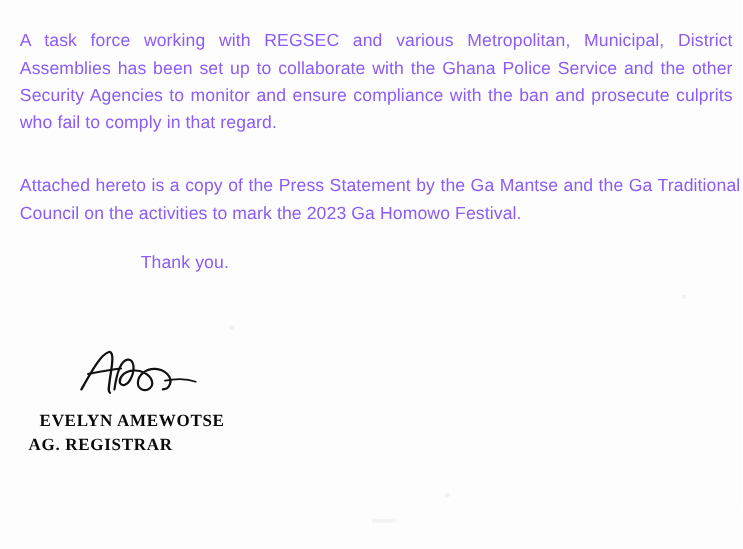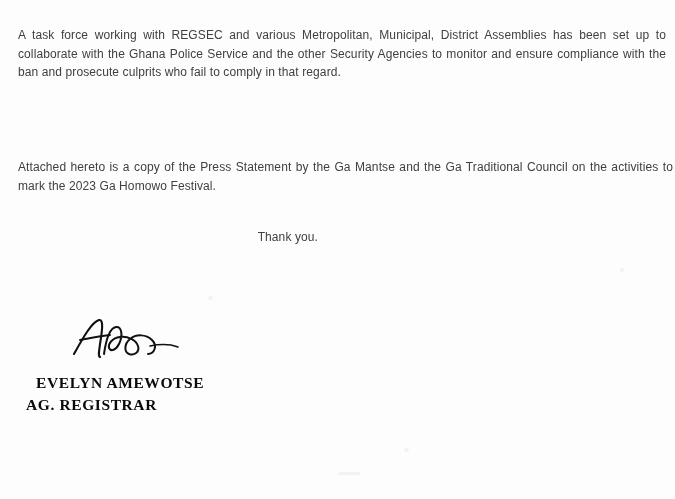--- a/index.html
+++ b/index.html
@@ -16,42 +16,42 @@
     position: relative;
   }
   .page {
     position: absolute;
     inset: 0;
     background: #fdfdfd;
   }
   .para {
     position: absolute;
     text-align: justify;
-    font-size: 12px;
+    font-size: 16px;
     line-height: 1.55;
-    color: #404040;
+    color: #8b5cf6;
     letter-spacing: 0.1px;
   }
   #para-taskforce {
     left: 18px;
     top: 26px;
     width: 648px;
     text-align: justify;
   }
   #para-attached {
     left: 18px;
     top: 158px;
     width: 655px;
     text-align: justify;
   }
   #para-thanks {
     left: 18px;
     top: 228px;
     width: 300px;
-    text-align: right;
+    text-align: center;
   }
   .signature-block {
     position: absolute;
     left: 18px;
     top: 318px;
     width: 330px;
   }
   .signature-mark {
     position: absolute;
     left: 48px;

